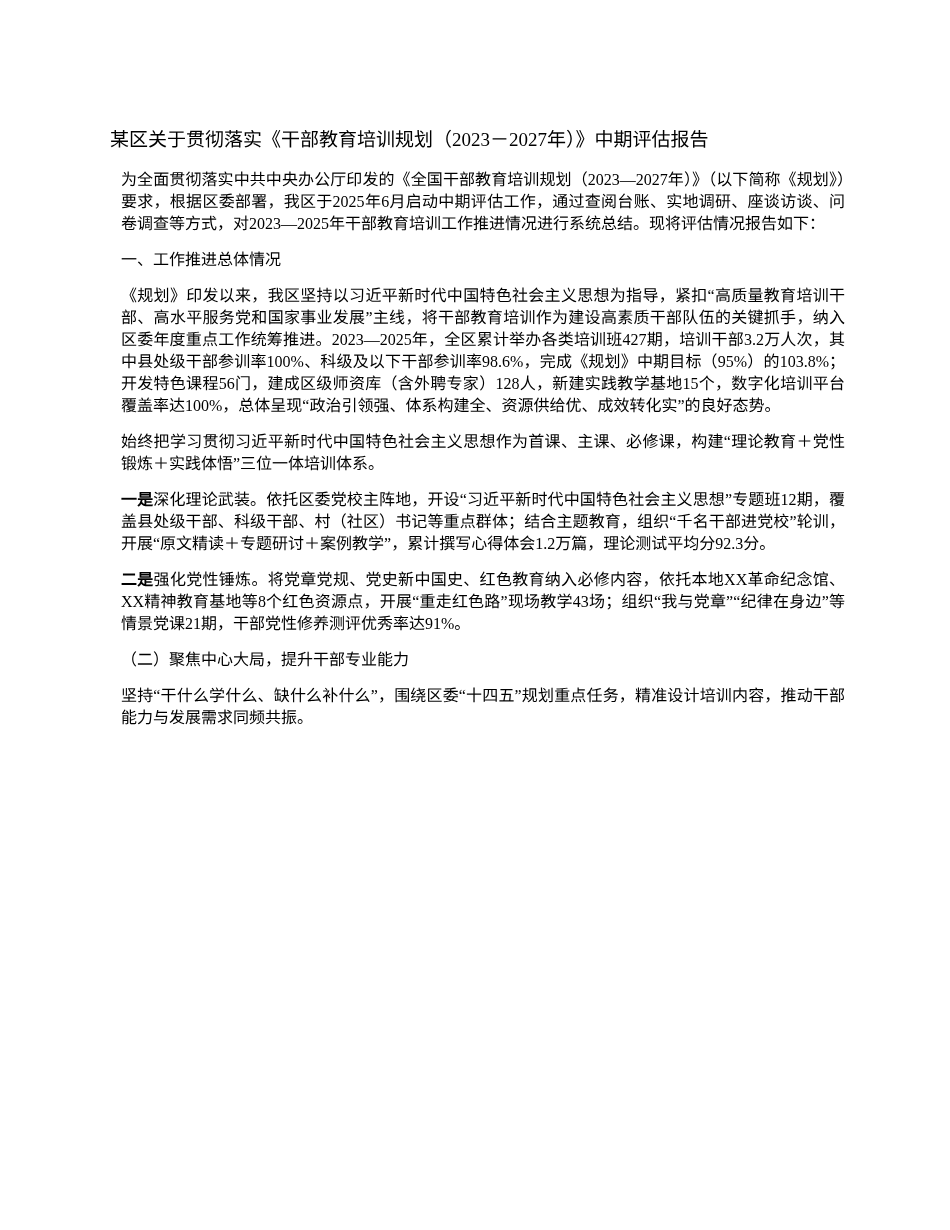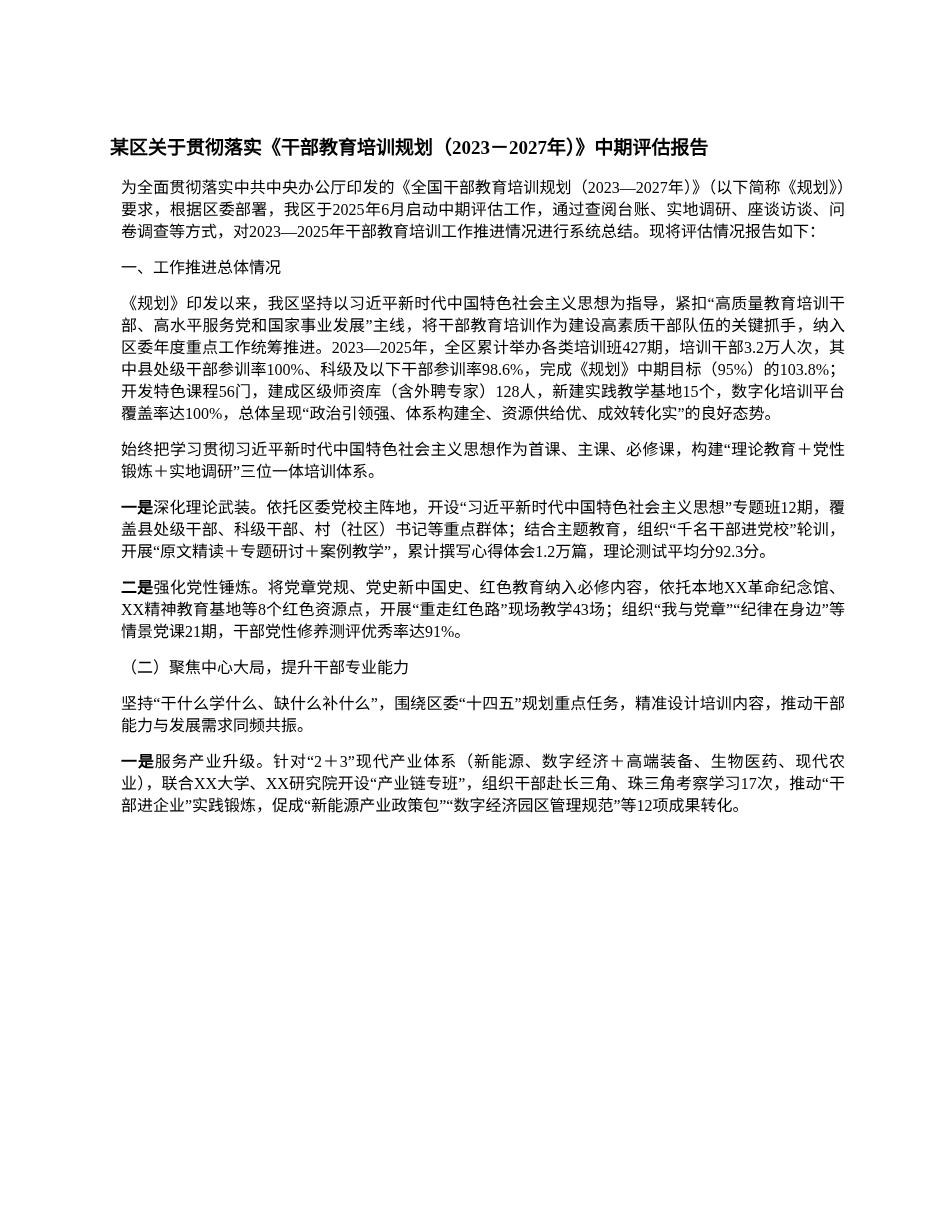--- a/index.html
+++ b/index.html
@@ -16,23 +16,23 @@
     color: #000000;
   }
   .doc {
     position: absolute;
     left: 110px;
     top: 127px;
     width: 735px;
   }
   .doc-title {
     font-size: 19px;
-    font-weight: bold;
+    font-weight: normal;
     line-height: 26px;
-    margin: 8px 0 16px 0;
+    margin: 0 0 16px 0;
     text-align: left;
   }
   .para {
     font-size: 16px;
     font-weight: normal;
     line-height: 22px;
     margin: 0 0 14px 11px;
     text-align: justify;
     text-justify: inter-character;
   }
@@ -47,26 +47,25 @@
   <div class="doc-title">某区关于贯彻落实《干部教育培训规划（2023－2027年）》中期评估报告</div>
 
   <p class="para">为全面贯彻落实中共中央办公厅印发的《全国干部教育培训规划（2023—2027年）》（以下简称《规划》）要求，根据区委部署，我区于2025年6月启动中期评估工作，通过查阅台账、实地调研、座谈访谈、问卷调查等方式，对2023—2025年干部教育培训工作推进情况进行系统总结。现将评估情况报告如下：</p>
 
   <p class="para">一、工作推进总体情况</p>
 
   <p class="para">《规划》印发以来，我区坚持以习近平新时代中国特色社会主义思想为指导，紧扣“高质量教育培训干部、高水平服务党和国家事业发展”主线，将干部教育培训作为建设高素质干部队伍的关键抓手，纳入区委年度重点工作统筹推进。2023—2025年，全区累计举办各类培训班427期，培训干部3.2万人次，其中县处级干部参训率100%、科级及以下干部参训率98.6%，完成《规划》中期目标（95%）的103.8%；开发特色课程56门，建成区级师资库（含外聘专家）128人，新建实践教学基地15个，数字化培训平台覆盖率达100%，总体呈现“政治引领强、体系构建全、资源供给优、成效转化实”的良好态势。</p>
 
 
 
-  <p class="para">始终把学习贯彻习近平新时代中国特色社会主义思想作为首课、主课、必修课，构建“理论教育＋党性锻炼＋实地调研”三位一体培训体系。</p>
+  <p class="para">始终把学习贯彻习近平新时代中国特色社会主义思想作为首课、主课、必修课，构建“理论教育＋党性锻炼＋实践体悟”三位一体培训体系。</p>
 
   <p class="para"><span class="lead">一是</span><span>深化理论武装。依托区委党校主阵地，开设“习近平新时代中国特色社会主义思想”专题班12期，覆盖县处级干部、科级干部、村（社区）书记等重点群体；结合主题教育，组织“千名干部进党校”轮训，开展“原文精读＋专题研讨＋案例教学”，累计撰写心得体会1.2万篇，理论测试平均分92.3分。</span></p>
 
   <p class="para"><span class="lead">二是</span><span>强化党性锤炼。将党章党规、党史新中国史、红色教育纳入必修内容，依托本地XX革命纪念馆、XX精神教育基地等8个红色资源点，开展“重走红色路”现场教学43场；组织“我与党章”“纪律在身边”等情景党课21期，干部党性修养测评优秀率达91%。</span></p>
 
 
   <p class="para">（二）聚焦中心大局，提升干部专业能力</p>
 
   <p class="para">坚持“干什么学什么、缺什么补什么”，围绕区委“十四五”规划重点任务，精准设计培训内容，推动干部能力与发展需求同频共振。</p>
 
-  <p class="para"><span class="lead">一是</span><span>服务产业升级。针对“2＋3”现代产业体系（新能源、数字经济＋高端装备、生物医药、现代农业），联合XX大学、XX研究院开设“产业链专班”，组织干部赴长三角、珠三角考察学习17次，推动“干部进企业”实践锻炼，促成“新能源产业政策包”“数字经济园区管理规范”等12项成果转化。</span></p>
 
 </div>
 
 </body></html>

